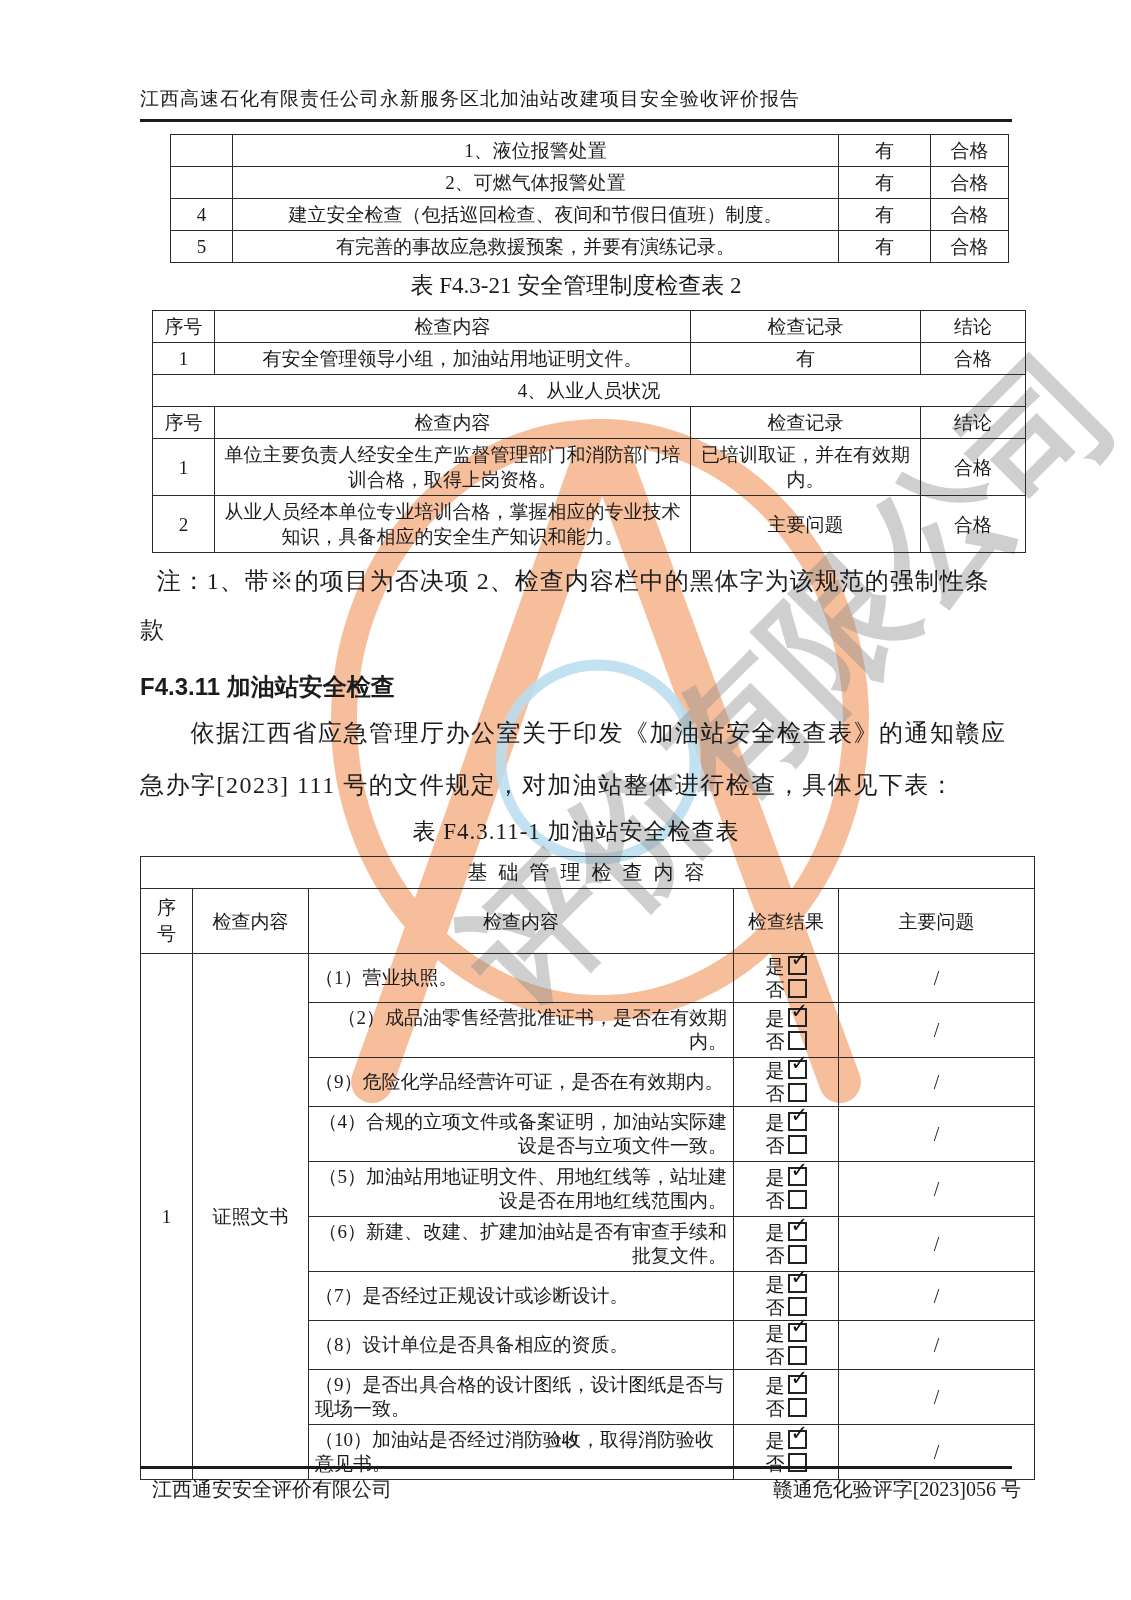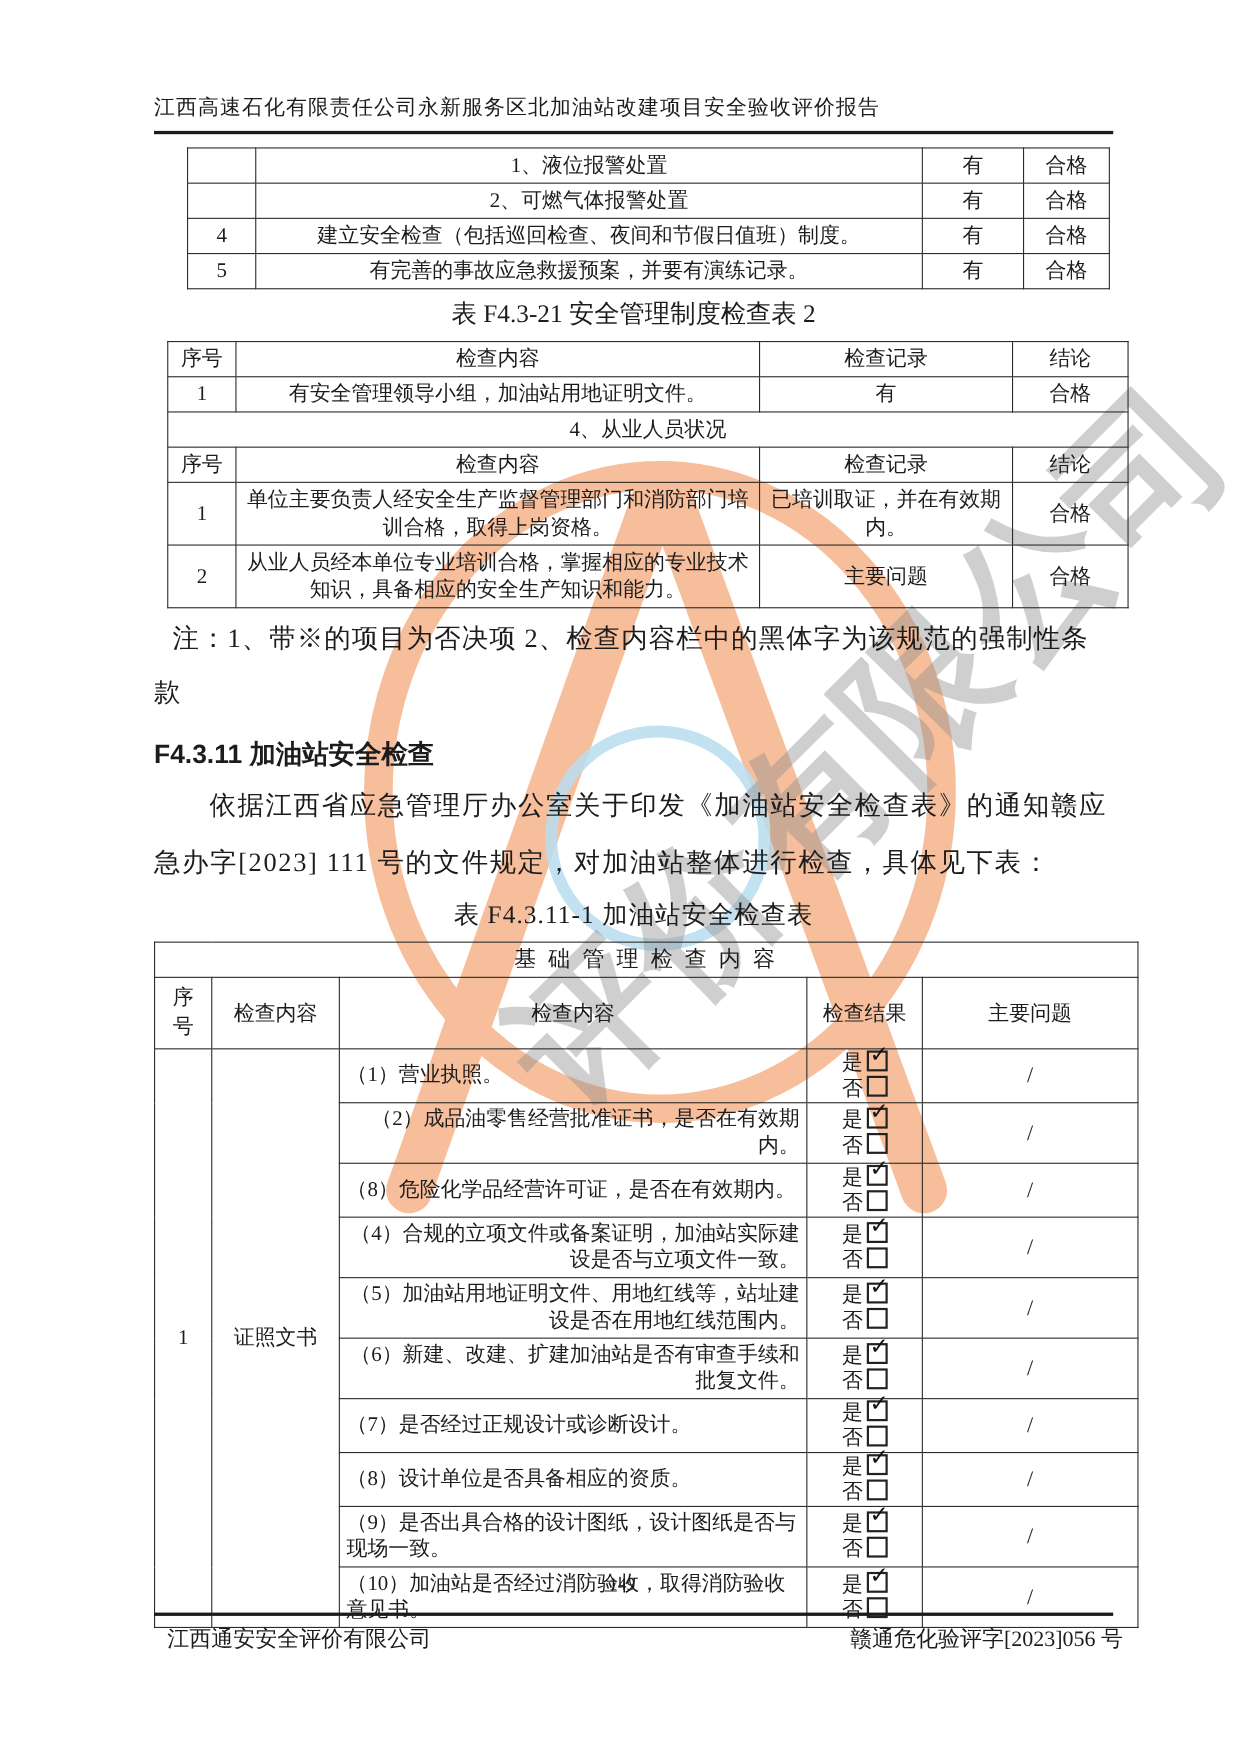--- a/index.html
+++ b/index.html
@@ -210,21 +210,21 @@
         </tr>
         <tr>
           <td class="content c">（2）成品油零售经营批准证书，是否在有效期内。</td>
           <td class="result">
             <div class="chk"><span>是</span><span class="box checked"><span class="tick">✓</span></span></div>
             <div class="chk"><span>否</span><span class="box"></span></div>
           </td>
           <td class="problem">/</td>
         </tr>
         <tr>
-          <td class="content l">（8）危险化学品经营许可证，是否在有效期内。</td>
+          <td class="content l">（9）危险化学品经营许可证，是否在有效期内。</td>
           <td class="result">
             <div class="chk"><span>是</span><span class="box checked"><span class="tick">✓</span></span></div>
             <div class="chk"><span>否</span><span class="box"></span></div>
           </td>
           <td class="problem">/</td>
         </tr>
         <tr>
           <td class="content c">（4）合规的立项文件或备案证明，加油站实际建设是否与立项文件一致。</td>
           <td class="result">
             <div class="chk"><span>是</span><span class="box checked"><span class="tick">✓</span></span></div>

